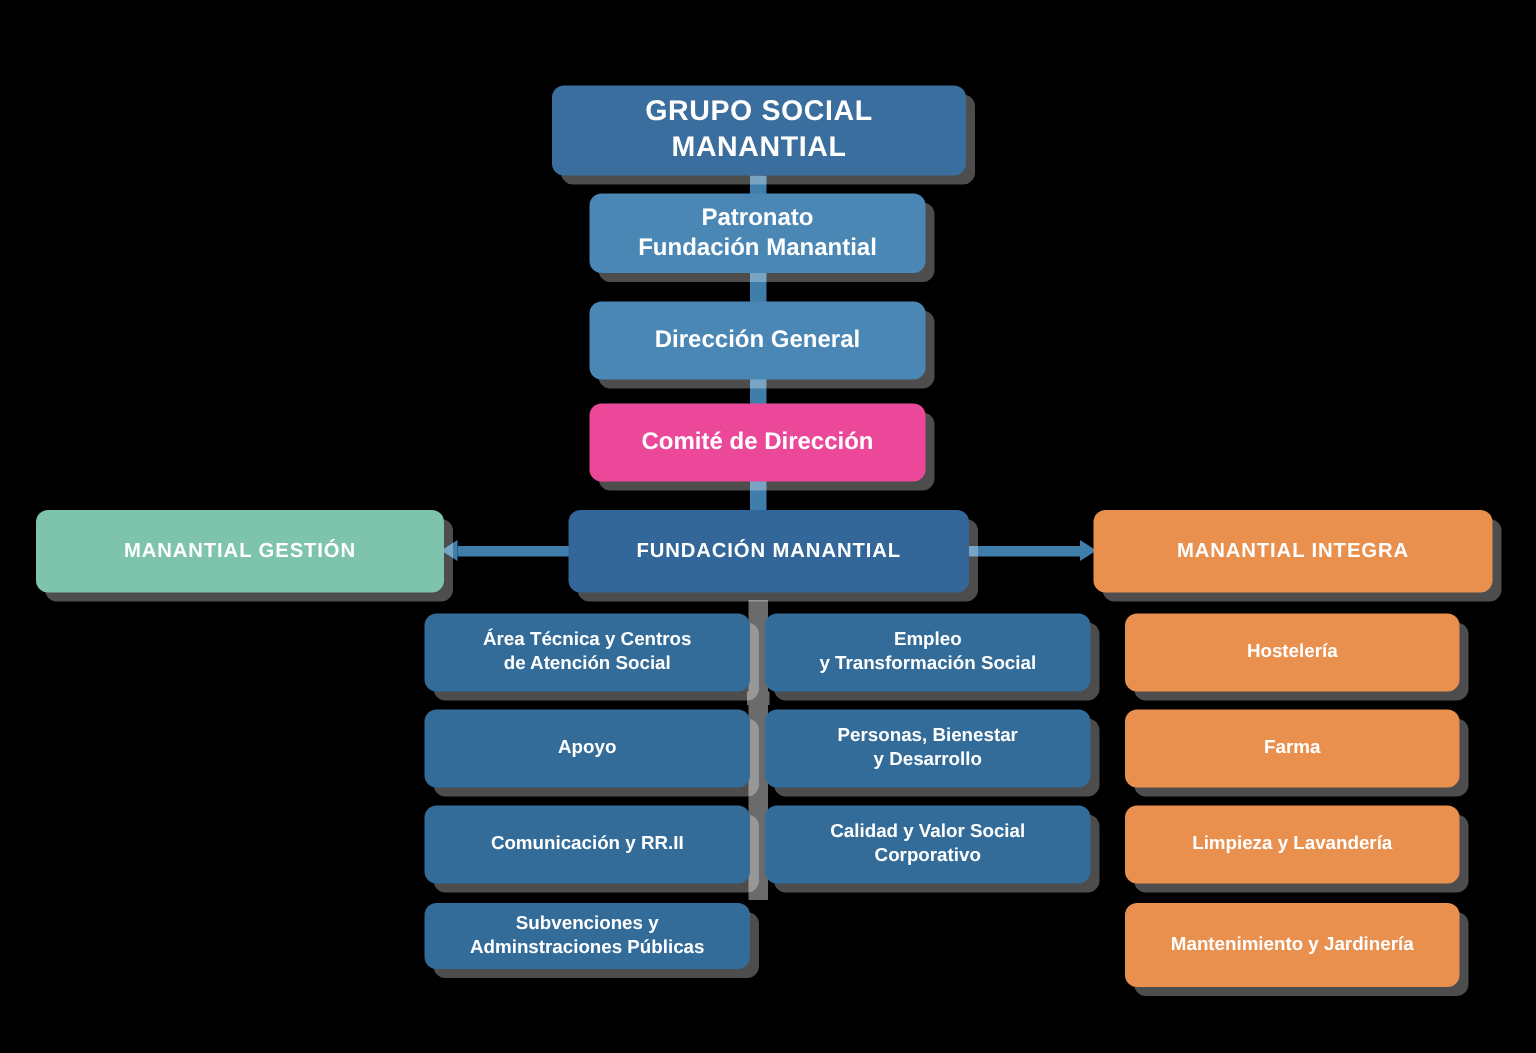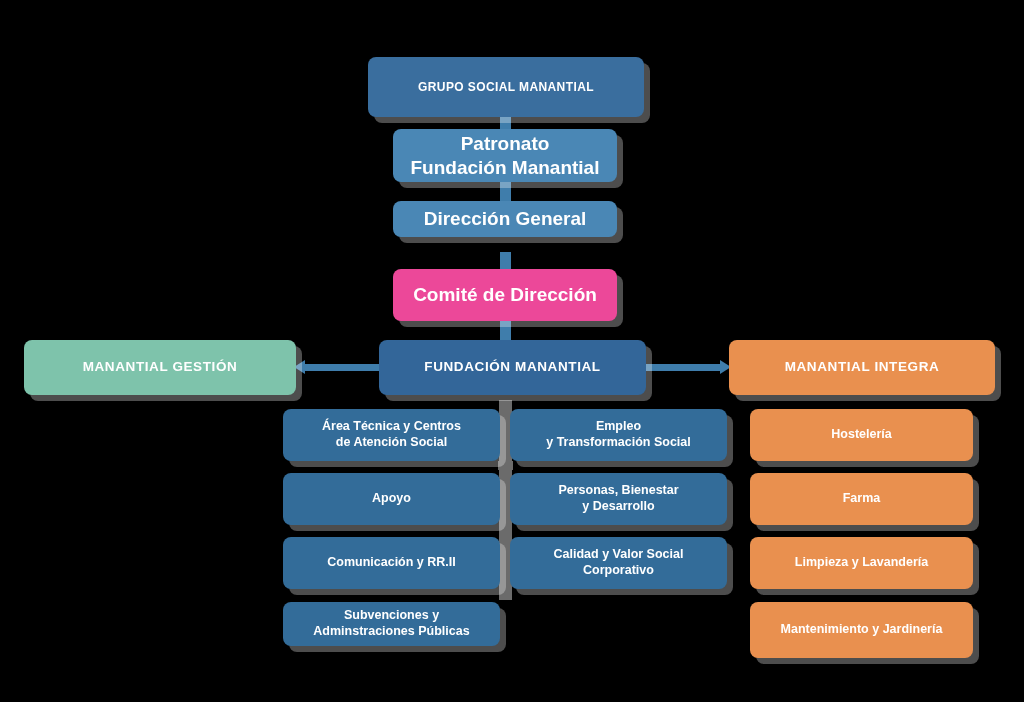--- a/index.html
+++ b/index.html
@@ -37,32 +37,32 @@
   .c-blue-dark  { background: #3a6e9e; }
   .c-blue-mid   { background: #4a87b5; }
   .c-blue-light { background: #ec4899; }
   .c-blue-deep  { background: #336699; }
   .c-blue-sub   { background: #336c99; }
   .c-green      { background: #7ec3ab; }
   .c-green-sub  { background: #7ec3ab; }
   .c-orange     { background: #e9904f; }
 
   .t-title {
-    font-size: 12px;
+    font-size: 19px;
     font-weight: bold;
     letter-spacing: 0.4px;
     padding-left: 10px;
   }
   .t-div {
     font-size: 13.5px;
     font-weight: bold;
     letter-spacing: 0.6px;
   }
   .t-mid {
-    font-size: 19px;
+    font-size: 16px;
     font-weight: bold;
   }
   .t-sub {
     font-size: 12.5px;
     font-weight: bold;
   }
 
   
   .connector-v {
     position: absolute;
@@ -113,21 +113,21 @@
 
   <div class="node c-blue-dark t-title" style="left:368px; top:57px; width:276px; height:60px;">
     <span>GRUPO SOCIAL MANANTIAL</span>
   </div>
 
   <div class="node c-blue-mid t-mid" style="left:393px; top:129px; width:224px; height:53px;">
     <span>Patronato
 Fundación Manantial</span>
   </div>
 
-  <div class="node c-blue-mid t-mid" style="left:393px; top:201px; width:224px; height:36px;">
+  <div class="node c-blue-mid t-mid" style="left:393px; top:201px; width:224px; height:52px;">
     <span>Dirección General</span>
   </div>
 
   <div class="node c-blue-light t-mid" style="left:393px; top:269px; width:224px; height:52px;">
     <span>Comité de Dirección</span>
   </div>
 
   <div class="node c-green t-div" style="left:24px; top:340px; width:272px; height:55px;">
     <span>MANANTIAL GESTIÓN</span>
   </div>

